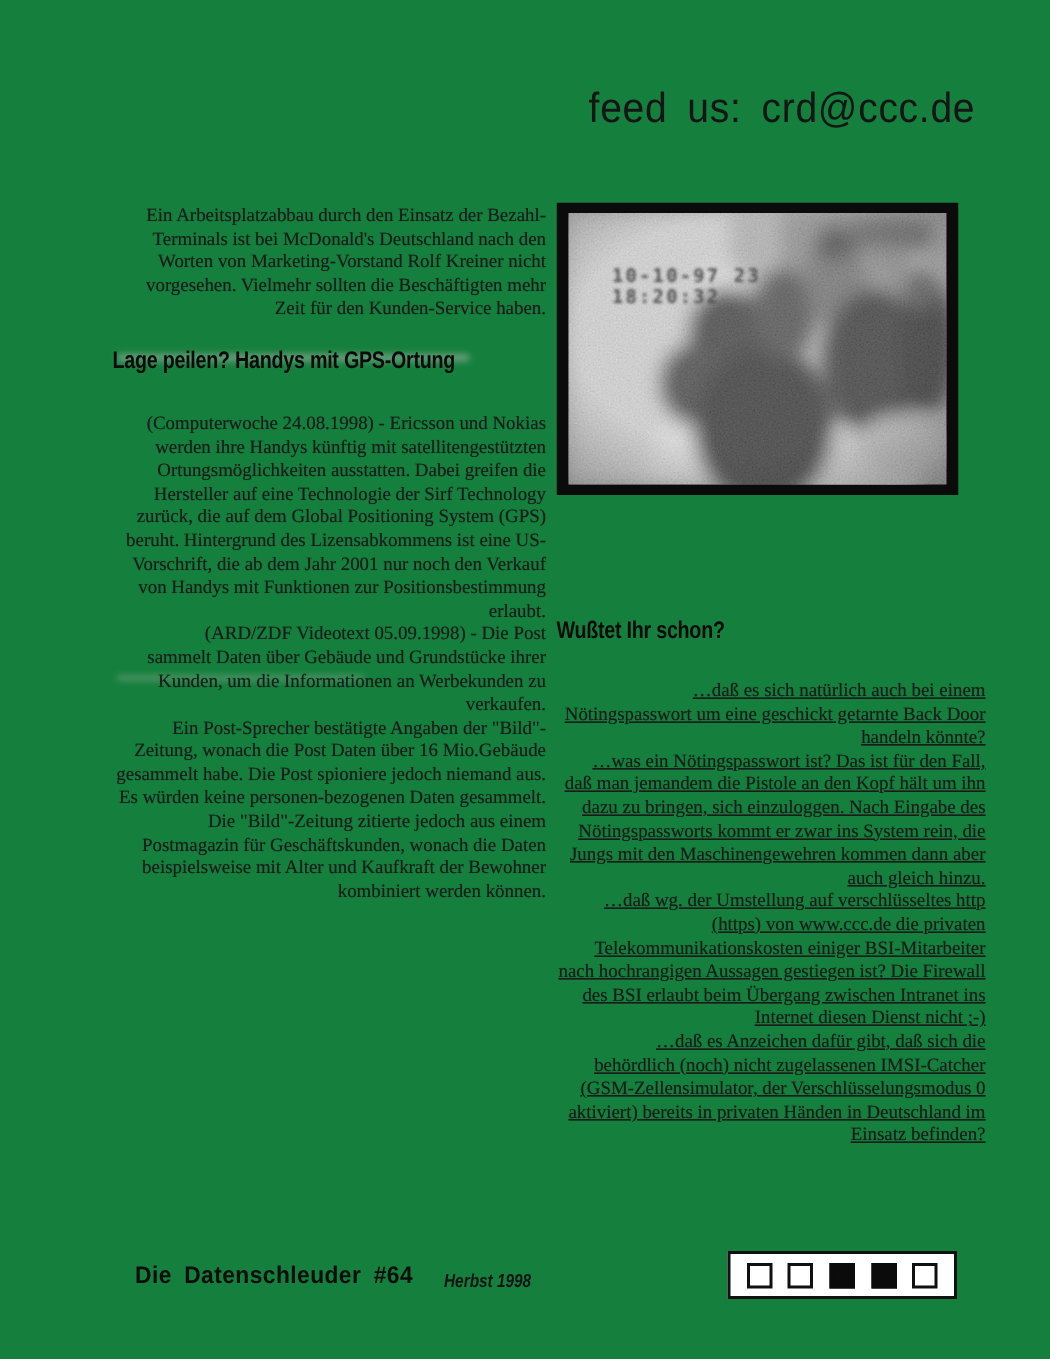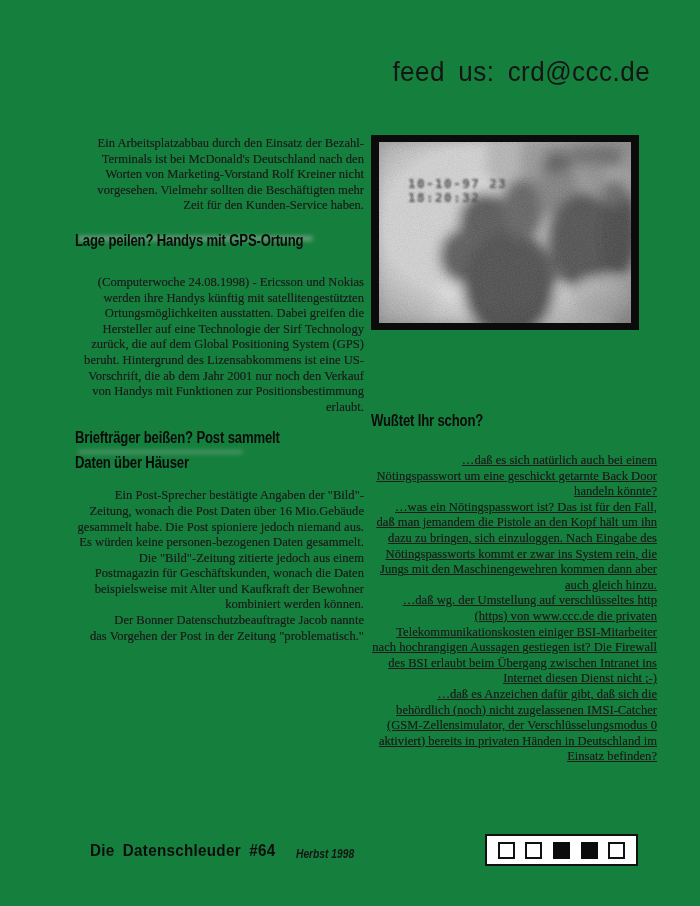--- a/index.html
+++ b/index.html
@@ -83,26 +83,22 @@
 
   <div class="smudge smudge-1"></div>
   <div class="smudge smudge-2"></div>
 
   <div class="col col-left">
     <p class="body">Ein Arbeitsplatzabbau durch den Einsatz der Bezahl- Terminals ist bei McDonald's Deutschland nach den Worten von Marketing-Vorstand Rolf Kreiner nicht vorgesehen. Vielmehr sollten die Beschäftigten mehr Zeit für den Kunden-Service haben.</p>
     <div class="headline h-gps">
       <span class="hl-line">Lage peilen? Handys mit GPS-Ortung</span>
     </div>
     <p class="body">(Computerwoche 24.08.1998) - Ericsson und Nokias werden ihre Handys künftig mit satellitengestützten Ortungsmöglichkeiten ausstatten. Dabei greifen die Hersteller auf eine Technologie der Sirf Technology zurück, die auf dem Global Positioning System (GPS) beruht. Hintergrund des Lizensabkommens ist eine US-Vorschrift, die ab dem Jahr 2001 nur noch den Verkauf von Handys mit Funktionen zur Positionsbestimmung erlaubt.</p>
-    <div class="headline h-post">
-      <span class="hl-line">Briefträger beißen? Post sammelt</span><br>
-      <span class="hl-line">Daten über Häuser</span>
-    </div>
+    <p class="body">(ARD/ZDF Videotext 05.09.1998) - Die Post sammelt Daten über Gebäude und Grundstücke ihrer Kunden, um die Informationen an Werbekunden zu verkaufen.</p>
     <p class="body">Ein Post-Sprecher bestätigte Angaben der "Bild"-Zeitung, wonach die Post Daten über 16 Mio.Gebäude gesammelt habe. Die Post spioniere jedoch niemand aus. Es würden keine personen-bezogenen Daten gesammelt. Die "Bild"-Zeitung zitierte jedoch aus einem Postmagazin für Geschäftskunden, wonach die Daten beispielsweise mit Alter und Kaufkraft der Bewohner kombiniert werden können.</p>
-    <p class="body">Der Bonner Datenschutzbeauftragte Jacob nannte das Vorgehen der Post in der Zeitung "problematisch."</p>
   </div>
 
   <div class="col col-right">
     <div class="photo-frame">
       <svg width="268" height="195" viewBox="0 0 268 195" xmlns="http://www.w3.org/2000/svg">
         <defs>
           <filter id="blur6" x="-40%" y="-40%" width="180%" height="180%">
               <feGaussianBlur stdDeviation="6"></feGaussianBlur>
             </filter>
           <filter id="blur1" x="-40%" y="-40%" width="180%" height="180%">

